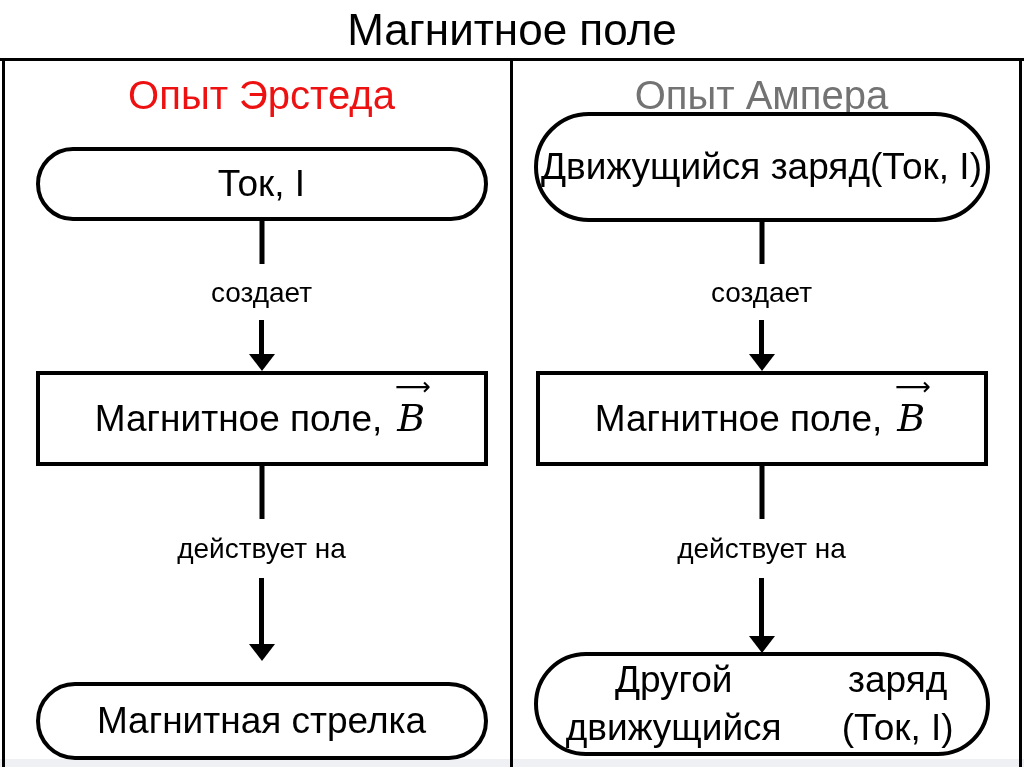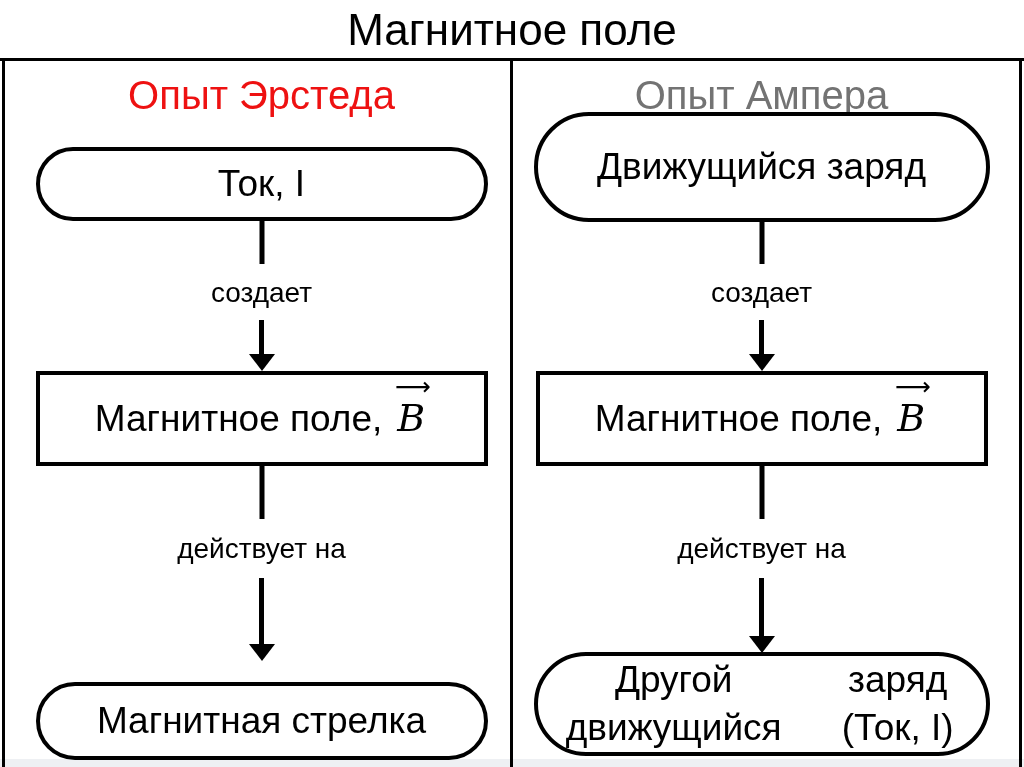--- a/index.html
+++ b/index.html
@@ -149,20 +149,21 @@
       <span>Магнитная стрелка</span>
       <span></span>
     </div>
   </div>
 
   <div class="column col-right">
     <div class="col-header" style="color:#737373;">Опыт Ампера</div>
 
     <div class="node stadium wide n-source">
       <span>Движущийся заряд</span>
+      <span>(Ток, I)</span>
     </div>
 
     <div class="seg s1"></div>
     <div class="flow-label l1">создает</div>
     <div class="arrow a1">
       <div class="shaft"></div>
       <div class="head"></div>
     </div>
 
     <div class="node n-field">

